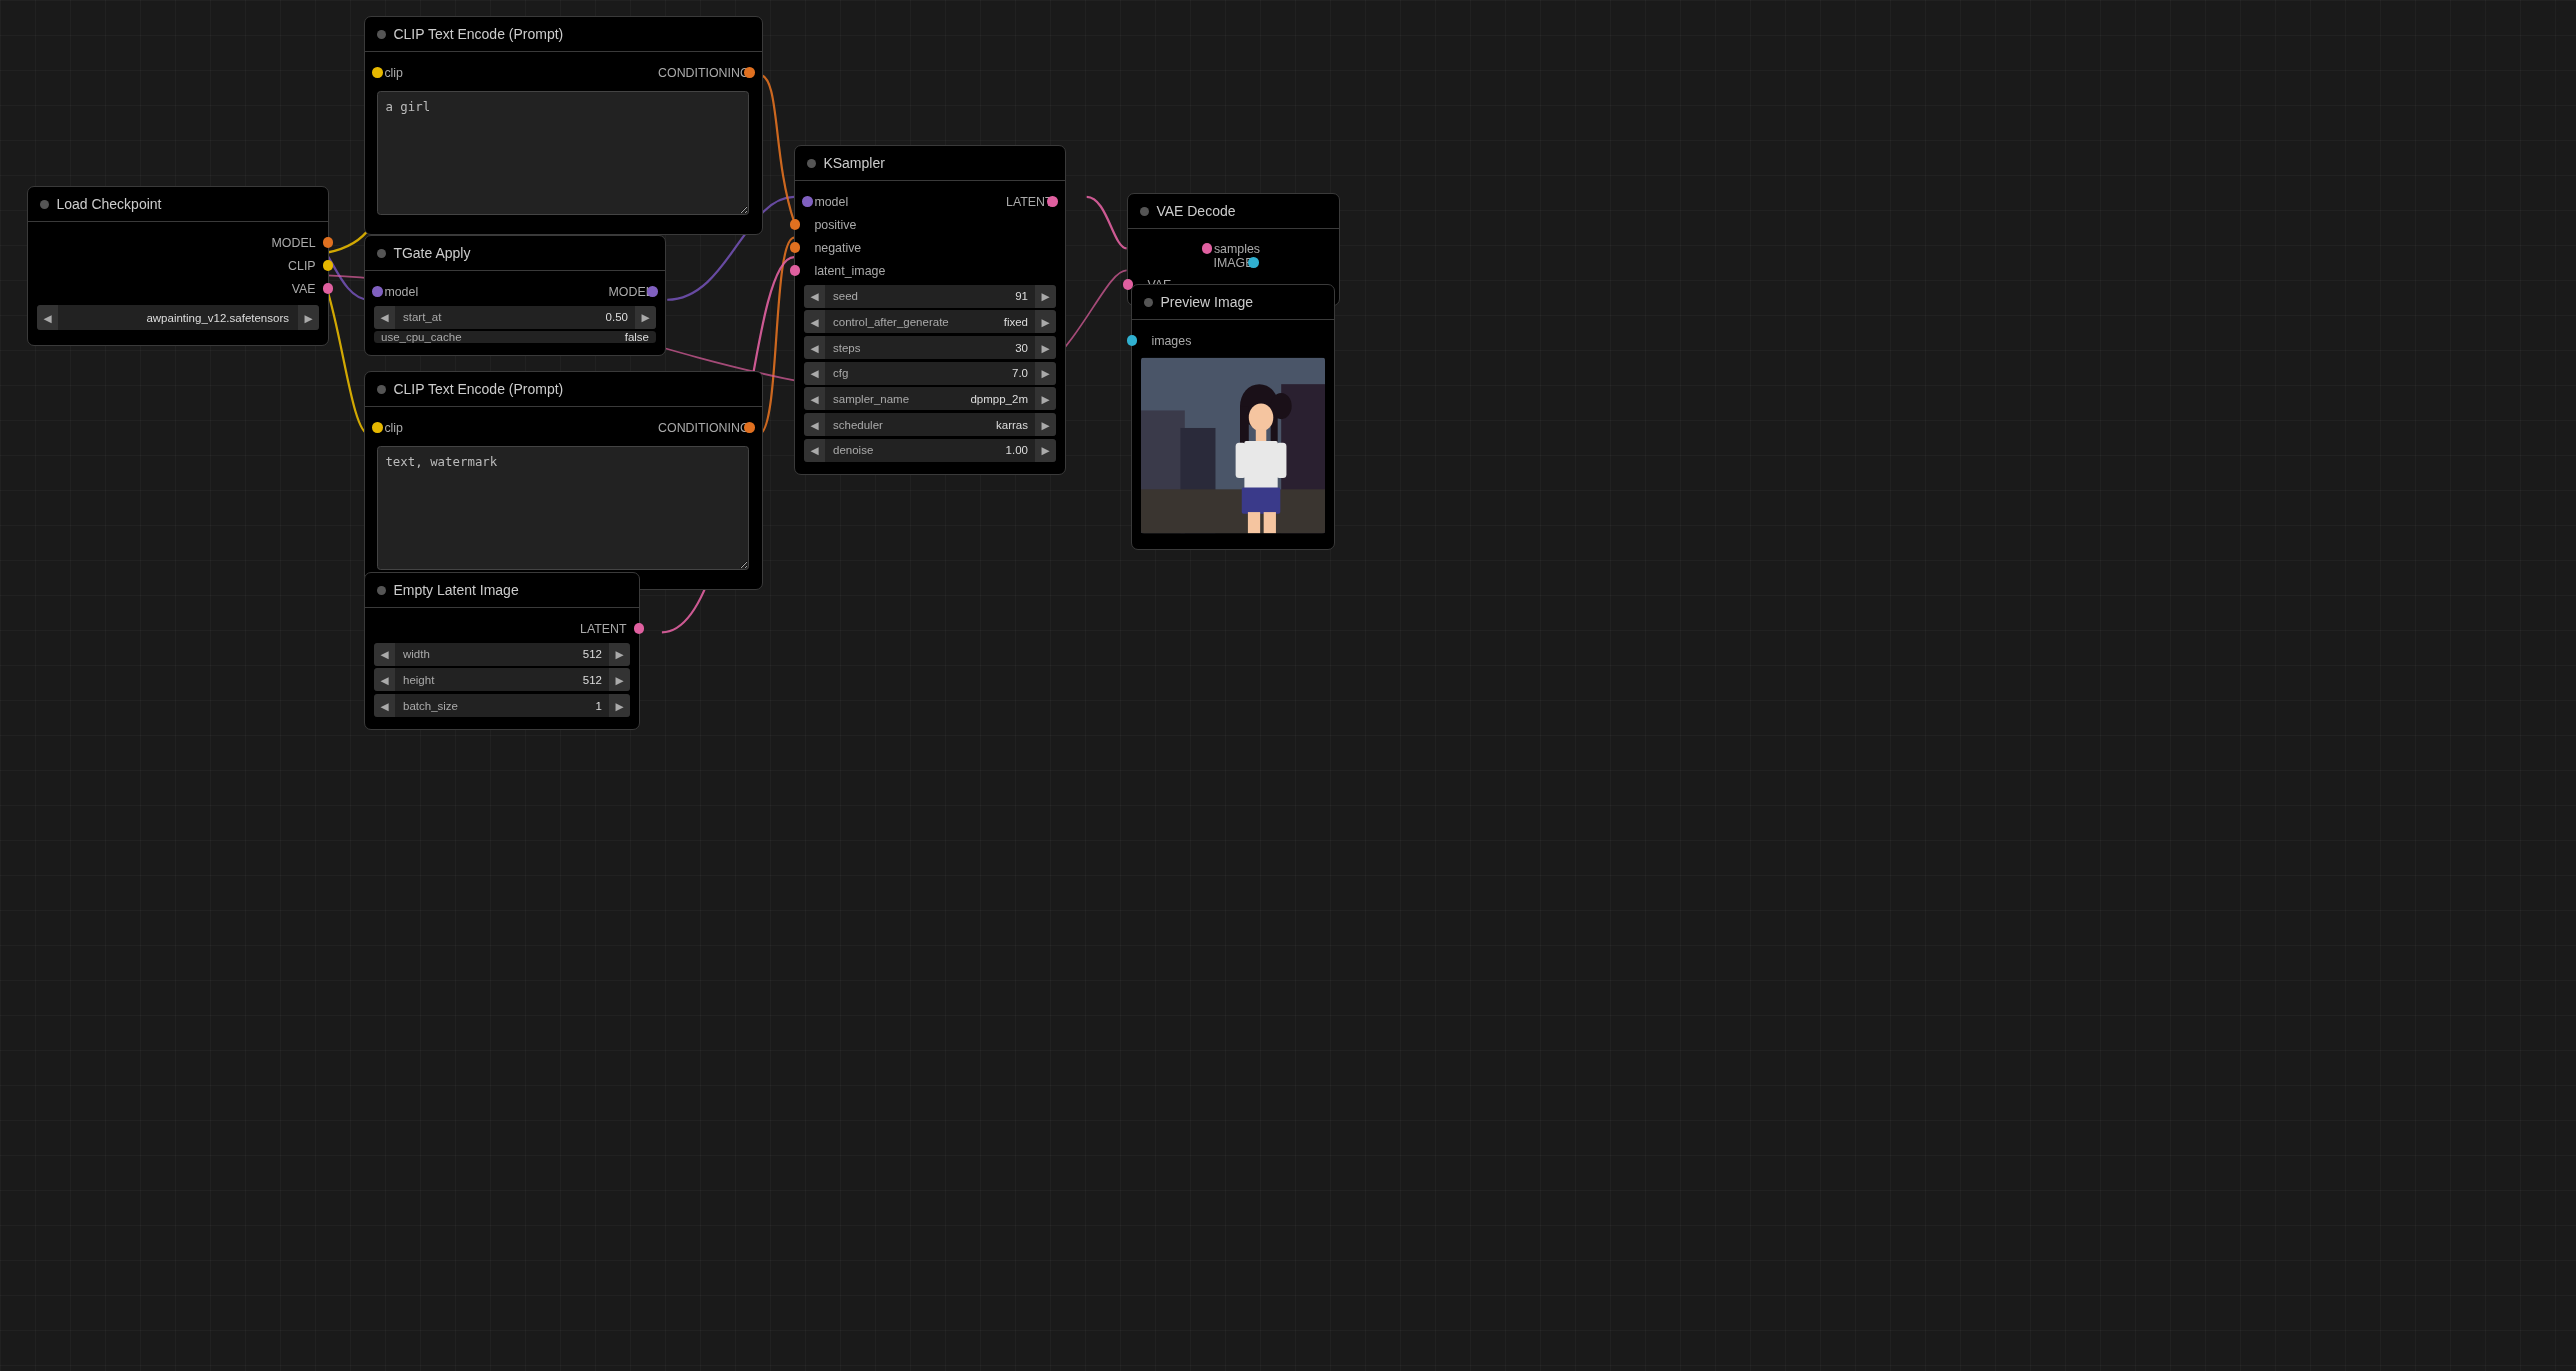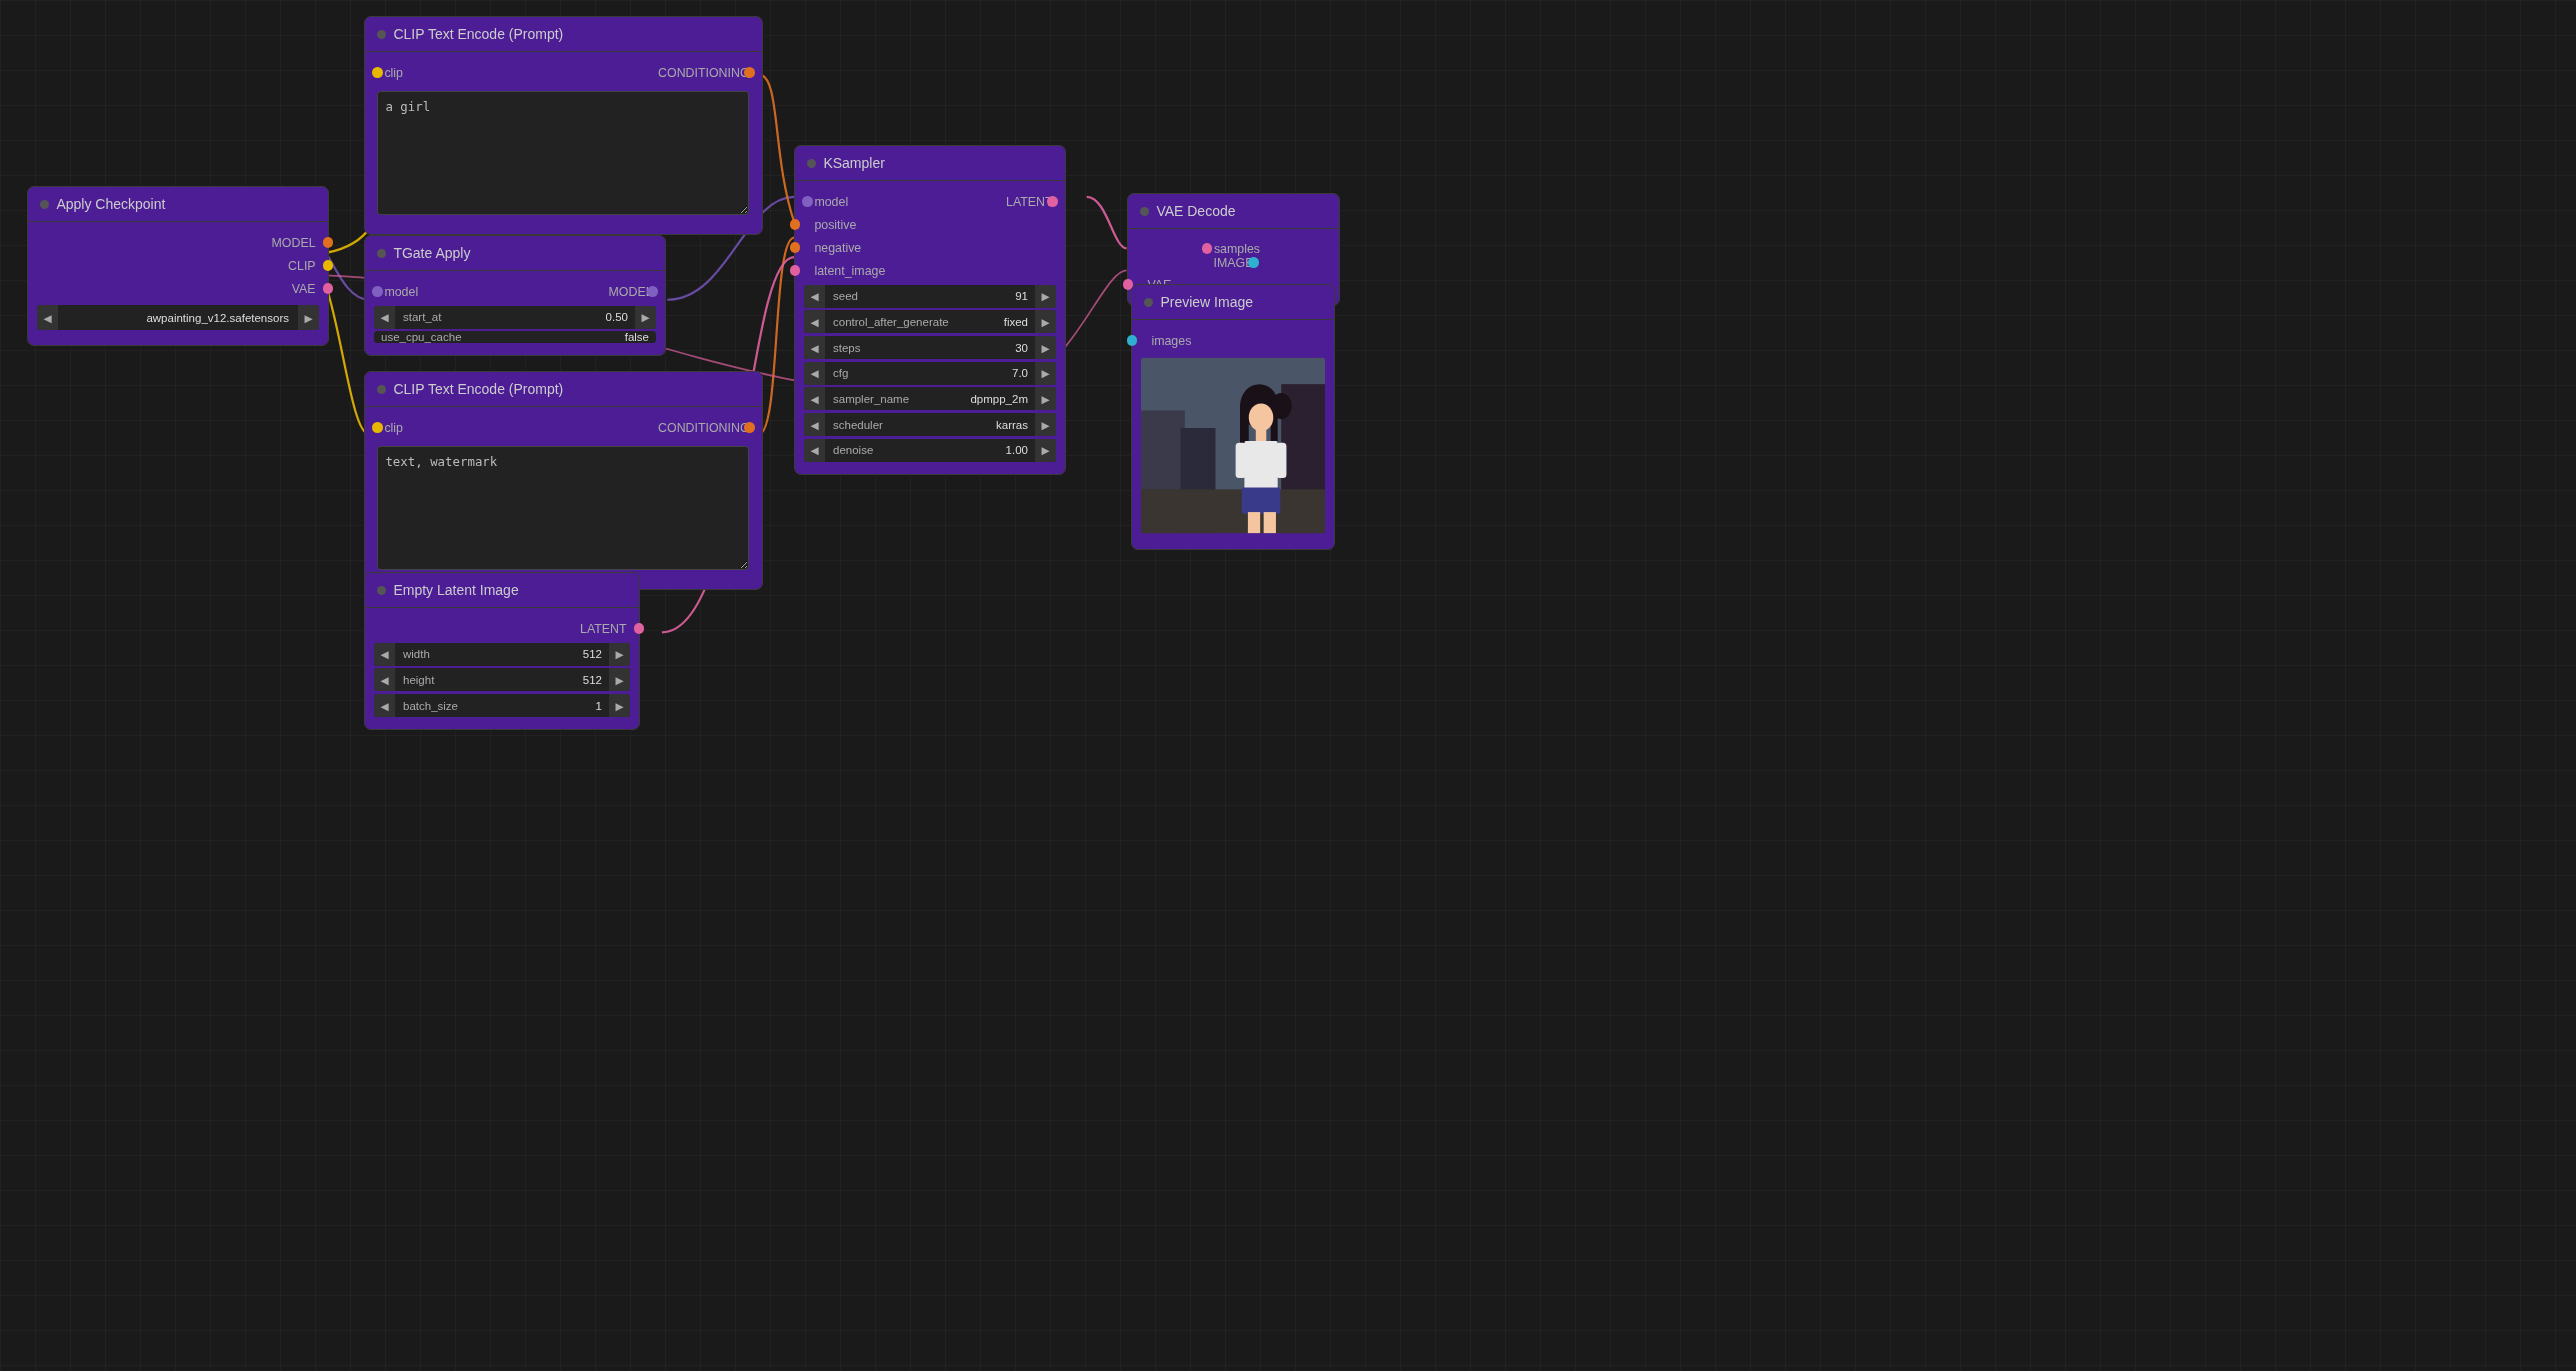--- a/index.html
+++ b/index.html
@@ -10,21 +10,21 @@
         linear-gradient(90deg, rgba(255,255,255,0.03) 0.9px, transparent 0.9px);
       background-size: 35px 35px;
       width: 2576px;
       height: 1371px;
       overflow: hidden;
       font-family: -apple-system, BlinkMacSystemFont, 'Segoe UI', sans-serif;
       position: relative;
     }
     .node {
       position: absolute;
-      background: #4c1d95;
+      background: #000000;
       border-radius: 7px;
       border: 0.9px solid #3a3a3a;
       min-width: 177px;
     }
     .node-header {
       display: flex;
       align-items: center;
       gap: 7px;
       padding: 9px 12.4px;
       border-bottom: 0.9px solid #3a3a3a;
@@ -181,21 +181,21 @@
   <path d="M 1225 222 C 1248 222 1255 280 1270 280" stroke="#e060a0" stroke-width="2.5" fill="none" opacity="0.9"></path>
 
   <path d="M 342 310 C 600 310 800 450 1100 450 C 1200 450 1240 305 1270 305" stroke="#e060a0" stroke-width="2" fill="none" opacity="0.7"></path>
 
   <path d="M 1495 257 C 1520 257 1490 395 1490 440" stroke="#4fc3f7" stroke-width="2.5" fill="none" opacity="0.9"></path>
 </svg>
 
 <div class="node" style="left:27px; top:186px; width:302px;">
   <div class="node-header">
     <div class="node-dot"></div>
-    <span class="node-title">Apply Checkpoint</span>
+    <span class="node-title">Load Checkpoint</span>
   </div>
   <div class="node-body">
     <div class="port-row output">
       <span class="port-label">MODEL</span>
       <div class="port-dot right orange"></div>
     </div>
     <div class="port-row output">
       <span class="port-label">CLIP</span>
       <div class="port-dot right yellow"></div>
     </div>

